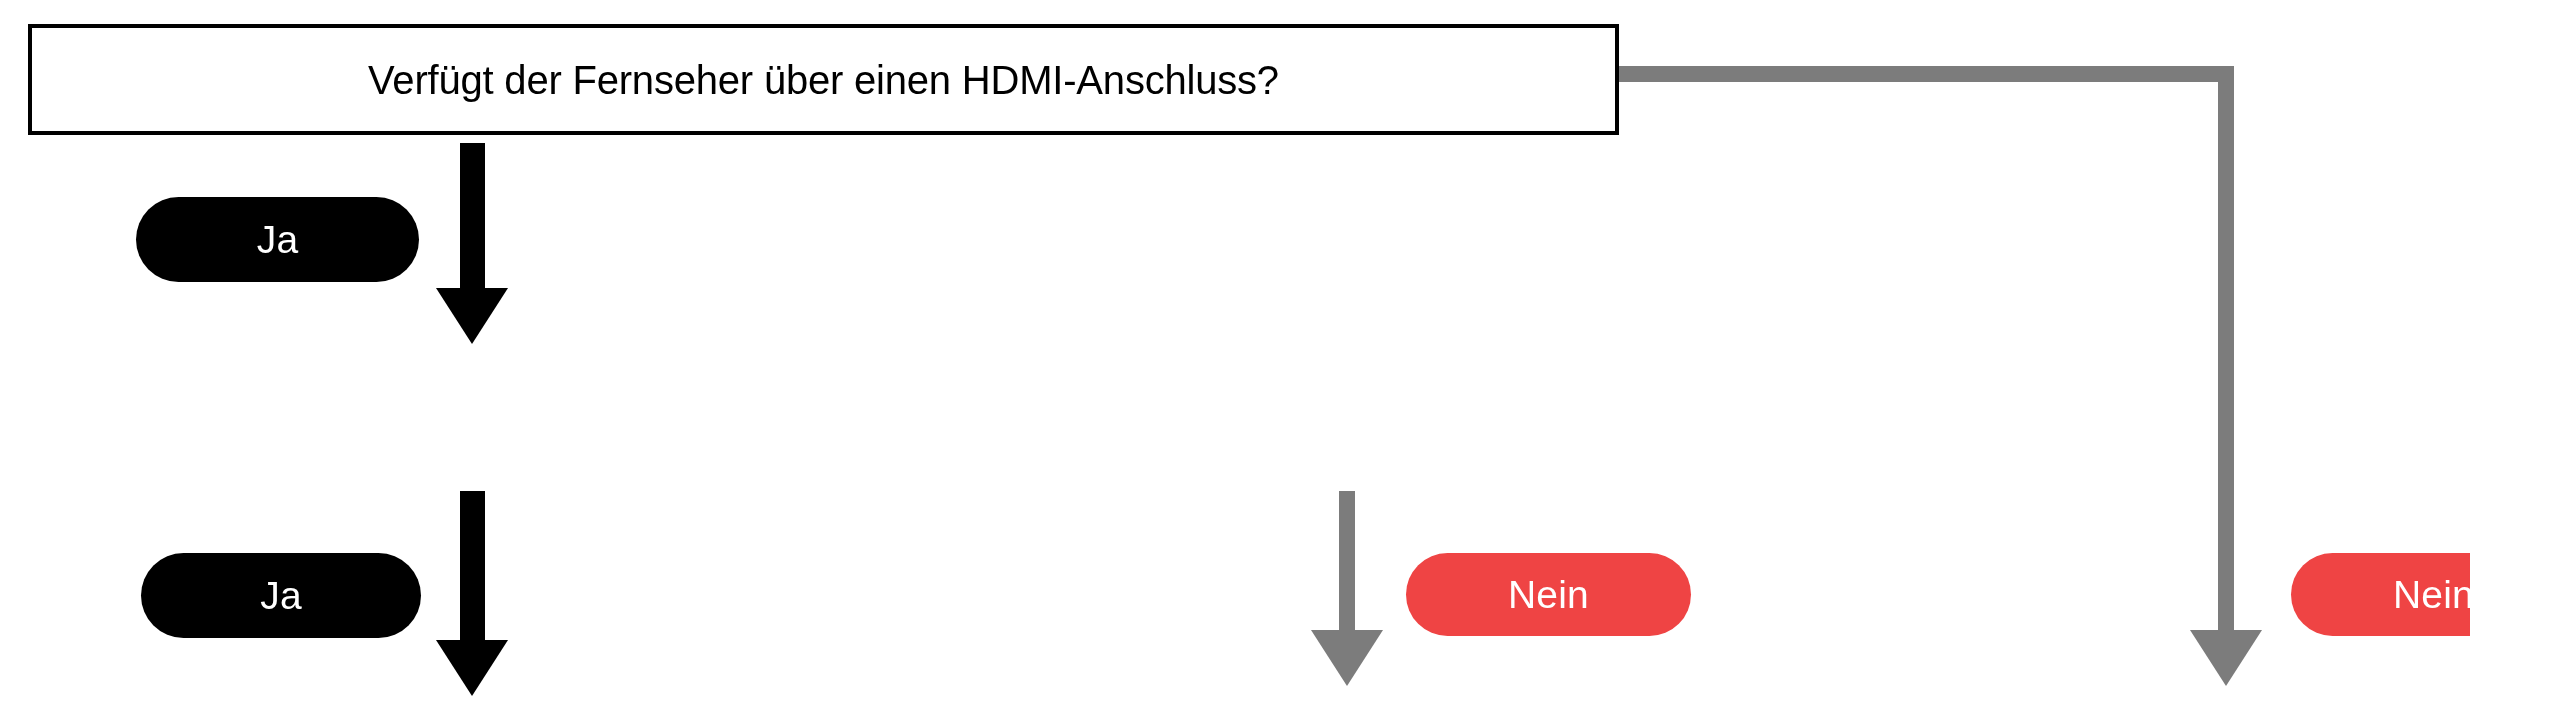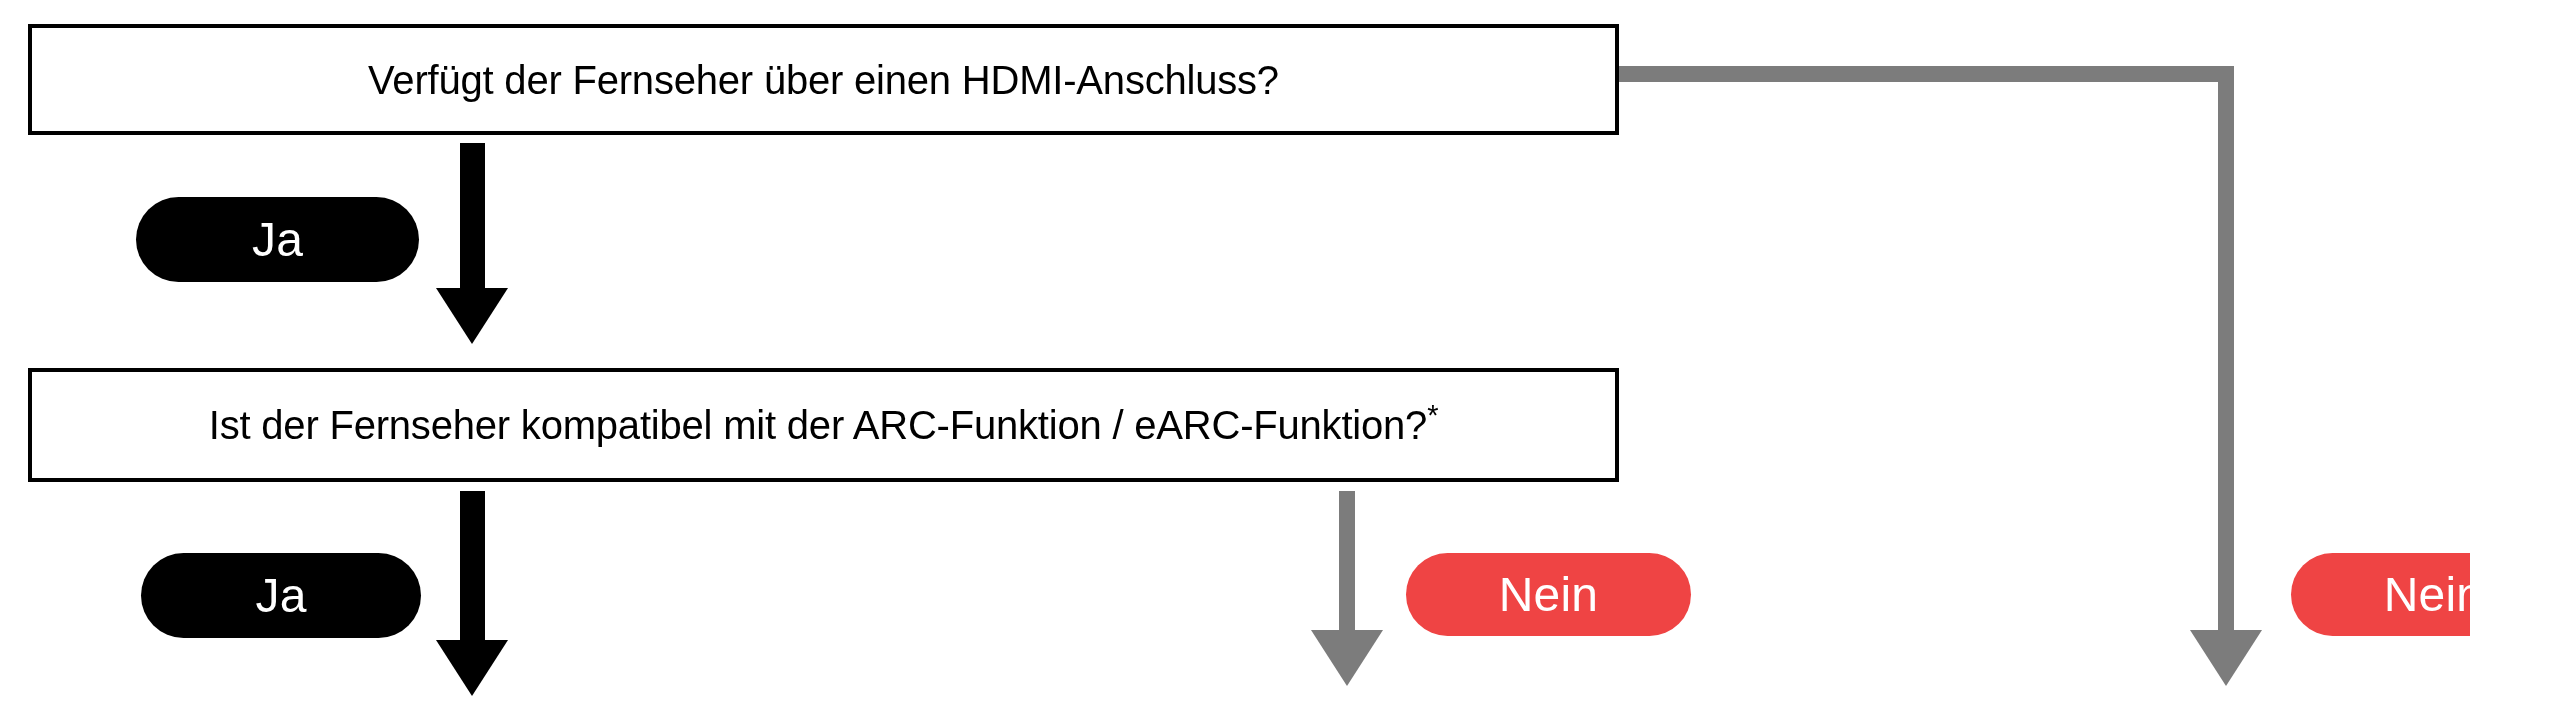--- a/index.html
+++ b/index.html
@@ -42,21 +42,21 @@
 
   
   .pill {
     position: absolute;
     box-sizing: border-box;
     border-radius: 43px;
     display: flex;
     align-items: center;
     justify-content: center;
     color: #ffffff;
-    font-size: 48px;
+    font-size: 39px;
     letter-spacing: 0.2px;
   }
   .pill.yes { background: #000000; }
   .pill.no  { background: #ef4444; }
 
   
   .vline {
     position: absolute;
   }
   .hline {
@@ -92,23 +92,20 @@
   </div>
 
   <div class="hline gray" style="left:1619px; top:66px; width:615px; height:15.5px;"></div>
   <div class="vline gray" style="left:2218px; top:66px; width:15.5px; height:570px;"></div>
   <div class="arrowhead gray" style="left:2190px; top:630px;"></div>
 
   <div class="pill no" style="left:2291px; top:553px; width:285px; height:83px;">
     <span>Nein</span>
   </div>
 
-  <div class="qbox" id="qbox2" style="left:28px; top:368px; width:1591px; height:114px;">
-    <span><span>Ist der Fernseher kompatibel mit der ARC-Funktion / eARC-Funktion?</span><span class="asterisk">*</span></span>
-  </div>
 
   <div class="vline black" style="left:460px; top:491px; width:25px; height:155px;"></div>
   <div class="arrowhead black" style="left:436px; top:640px;"></div>
 
   <div class="pill yes" style="left:141px; top:553px; width:280px; height:85px;">
     <span>Ja</span>
   </div>
 
   <div class="vline gray" style="left:1339px; top:491px; width:15.5px; height:145px;"></div>
   <div class="arrowhead gray" style="left:1311px; top:630px;"></div>

